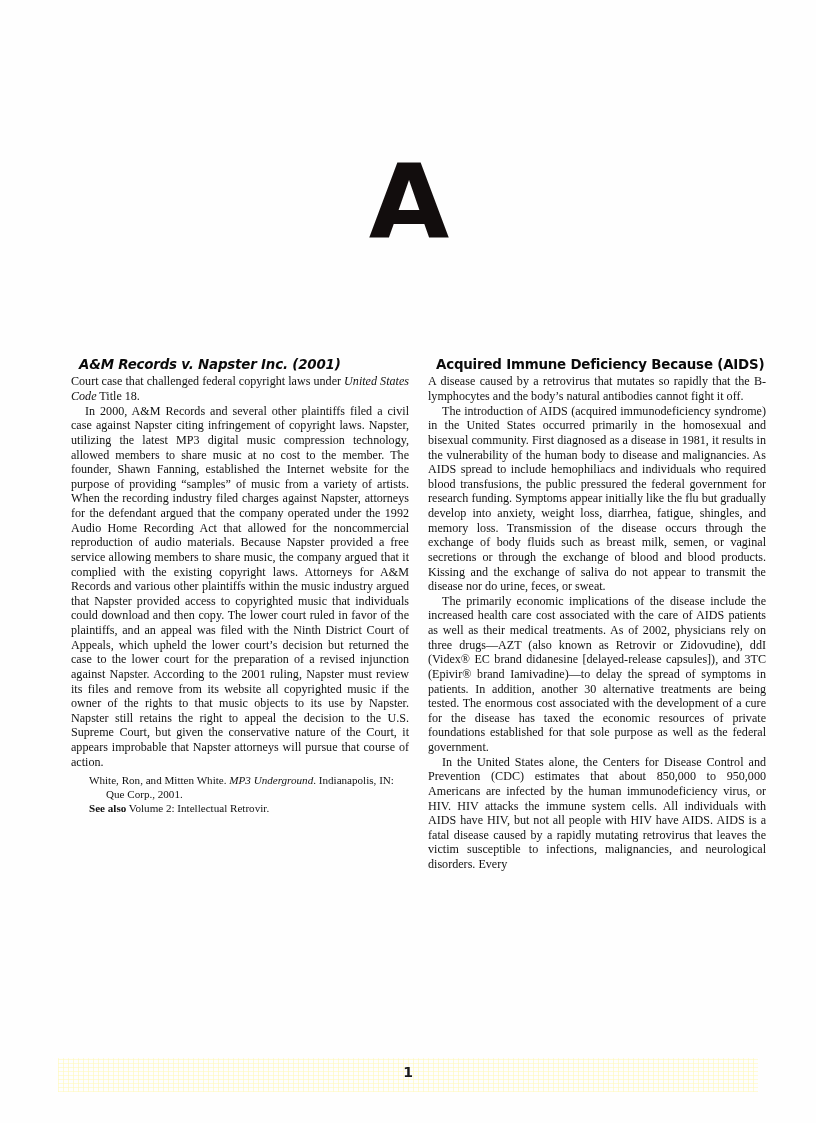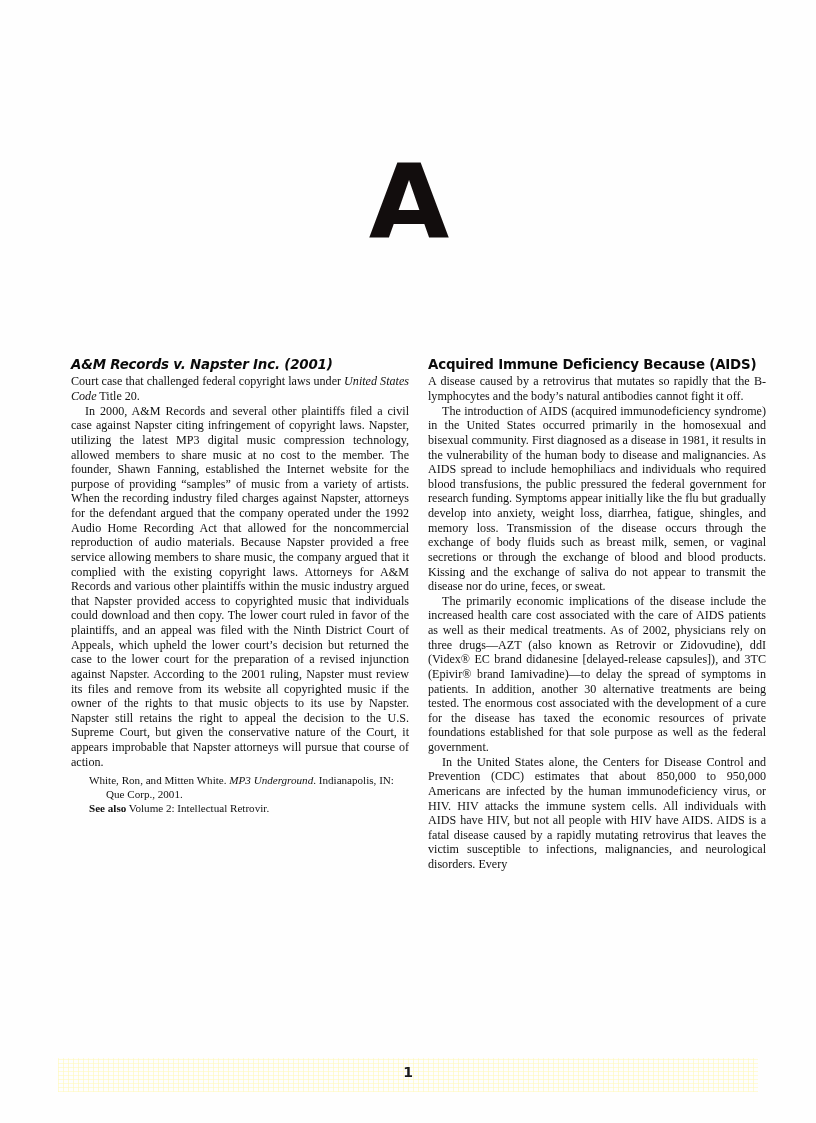--- a/index.html
+++ b/index.html
@@ -62,21 +62,21 @@
   .col.right { width: 338px; }
 
   
   .entry-head {
     font-family: "DejaVu Sans", sans-serif;
     font-weight: 700;
     font-size: 13.4px;
     line-height: 16.4px;
     letter-spacing: -0.2px;
     text-align: left;
-    margin: 0 0 1px 0;
+    margin: 0 0 1px 8px;
     color: #0b0b0b;
   }
   .entry-head.italic { font-style: italic; }
 
   
   p.body {
     margin: 0;
     text-indent: 0;
   }
   p.body.indent {
@@ -166,21 +166,21 @@
 
   <div id="section-letter">A</div>
 
   <div id="columns">
 
     <div class="col left">
 
       <div class="entry-head italic">A&amp;M Records v. Napster Inc. (2001)</div>
 
       <p class="body">
-        <span>Court case that challenged federal copyright laws under </span><span class="ital">United States Code</span><span> Title 20.</span>
+        <span>Court case that challenged federal copyright laws under </span><span class="ital">United States Code</span><span> Title 18.</span>
       </p>
 
       <p class="body indent">In 2000, A&amp;M Records and several other plaintiffs filed a civil case against Napster citing infringement of copyright laws. Napster, utilizing the latest MP3 digital music compression technology, allowed members to share music at no cost to the member. The founder, Shawn Fanning, established the Internet website for the purpose of providing “samples” of music from a variety of artists. When the recording industry filed charges against Napster, attorneys for the defendant argued that the company operated under the 1992 Audio Home Recording Act that allowed for the noncommercial reproduction of audio materials. Because Napster provided a free service allowing members to share music, the company argued that it complied with the existing copyright laws. Attorneys for A&amp;M Records and various other plaintiffs within the music industry argued that Napster provided access to copyrighted music that individuals could download and then copy. The lower court ruled in favor of the plaintiffs, and an appeal was filed with the Ninth District Court of Appeals, which upheld the lower court’s decision but returned the case to the lower court for the preparation of a revised injunction against Napster. According to the 2001 ruling, Napster must review its files and remove from its website all copyrighted music if the owner of the rights to that music objects to its use by Napster. Napster still retains the right to appeal the decision to the U.S. Supreme Court, but given the conservative nature of the Court, it appears improbable that Napster attorneys will pursue that course of action.</p>
 
 
       <div class="ref-block">
 
 
         <div class="ref-item">
           <span>White, Ron, and Mitten White. </span><span class="ital">MP3 Underground</span><span>. Indianapolis, IN: Que Corp., 2001.</span>

